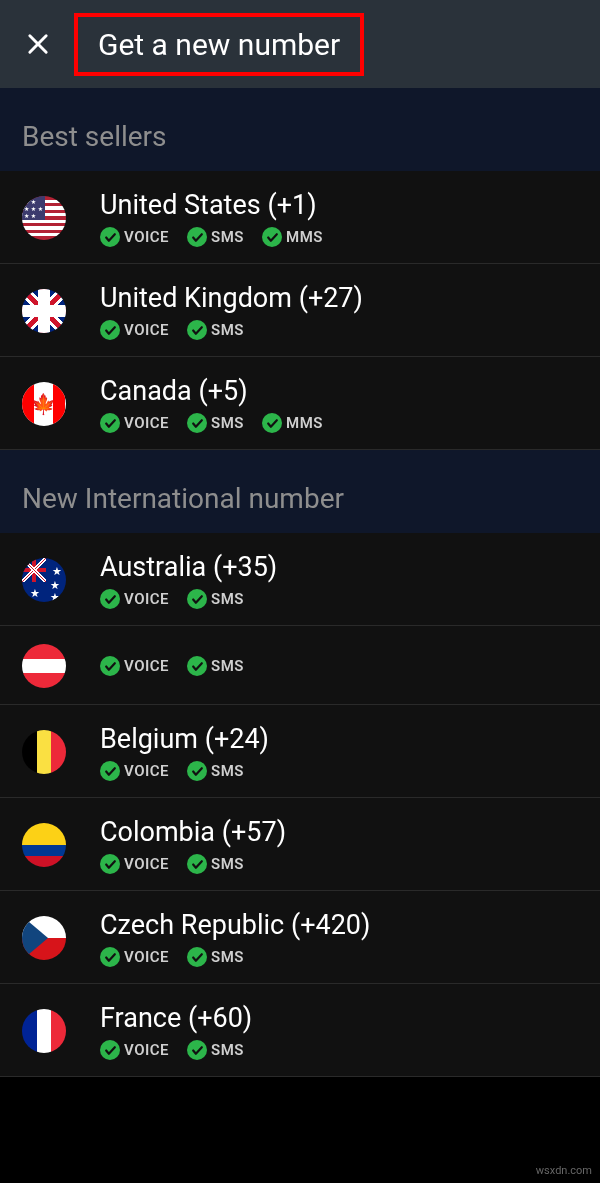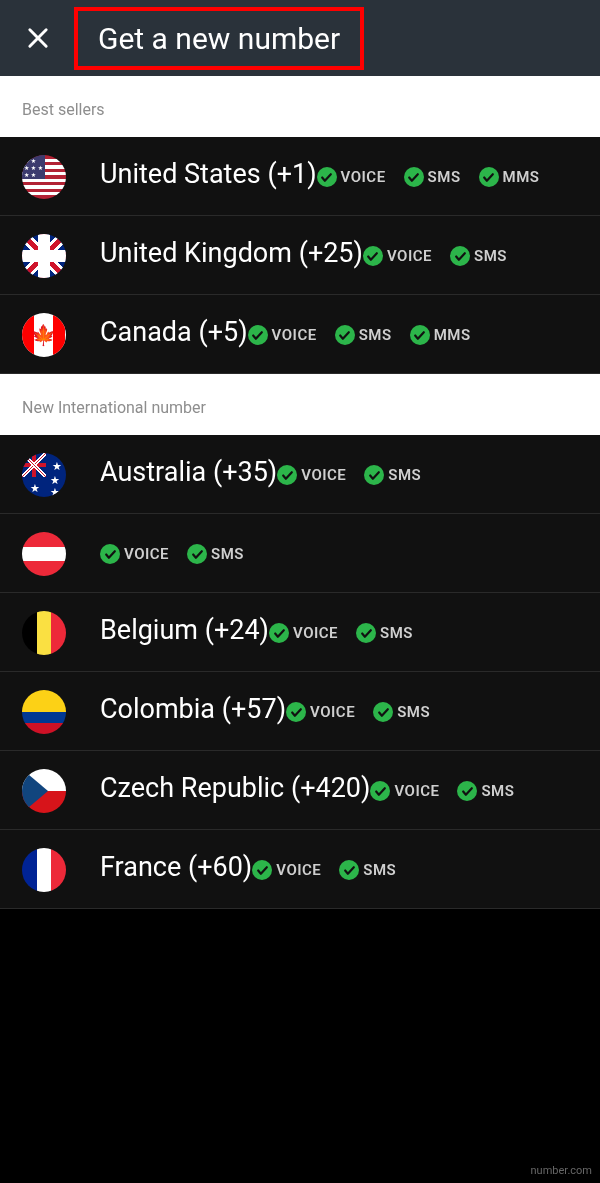--- a/index.html
+++ b/index.html
@@ -6,21 +6,21 @@
     body {
       width: 600px;
       height: 1183px;
       background: #000;
       font-family: -apple-system, BlinkMacSystemFont, "Segoe UI", Roboto, Arial, sans-serif;
       color: #fff;
       overflow: hidden;
     }
     .header {
       background: #2a323a;
-      height: 76px;
+      height: 88px;
       display: flex;
       align-items: center;
       padding: 0 20px;
     }
     .close-icon {
       width: 36px;
       height: 36px;
       margin-right: 18px;
       display: flex;
       align-items: center;
@@ -30,23 +30,23 @@
     .title-box {
       border: 4px solid #ff0000;
       padding: 10px 20px;
     }
     .title {
       font-size: 30px;
       font-weight: 400;
       color: #fff;
     }
     .section-header {
-      background: #ffffff;
-      padding: 24px 22px 18px 22px;
-      font-size: 16px;
+      background: #0f172a;
+      padding: 32px 22px 18px 22px;
+      font-size: 28px;
       color: #8e8e8e;
     }
     .list { background: #0a0a0a; }
     .list-item {
       display: flex;
       align-items: center;
       padding: 18px 22px 16px 22px;
       border-bottom: 1px solid #2a2a2a;
       background: #111;
     }
@@ -54,20 +54,21 @@
       width: 44px;
       height: 44px;
       border-radius: 50%;
       margin-right: 34px;
       flex-shrink: 0;
       overflow: hidden;
       display: block;
     }
     .content {
       display: flex;
+      flex-direction: column;
       justify-content: center;
     }
     .country-label {
       font-size: 27px;
       font-weight: 400;
       color: #fff;
       margin-bottom: 6px;
     }
     .features {
       display: flex;
@@ -168,21 +169,21 @@
                 </svg>
               </span>
               <span class="feature-label">MMS</span>
             </div>
           </div>
         </div>
       </div>
       <div class="list-item">
         <span class="flag flag-uk"></span>
         <div class="content">
-          <div class="country-label">United Kingdom (+25)</div>
+          <div class="country-label">United Kingdom (+27)</div>
           <div class="features">
             <div class="feature">
               <span class="check">
                 <svg viewBox="0 0 24 24" fill="none" stroke="#111" stroke-width="4" stroke-linecap="round" stroke-linejoin="round">
                   <polyline points="4 12 9 18 20 6"></polyline>
                 </svg>
               </span>
               <span class="feature-label">VOICE</span>
             </div>
             <div class="feature">
@@ -370,13 +371,13 @@
                 </svg>
               </span>
               <span class="feature-label">SMS</span>
             </div>
           </div>
         </div>
       </div>
     </div>
   </div>
 
-<div class="watermark">number.com</div>
+<div class="watermark">wsxdn.com</div>
 
 </body></html>

